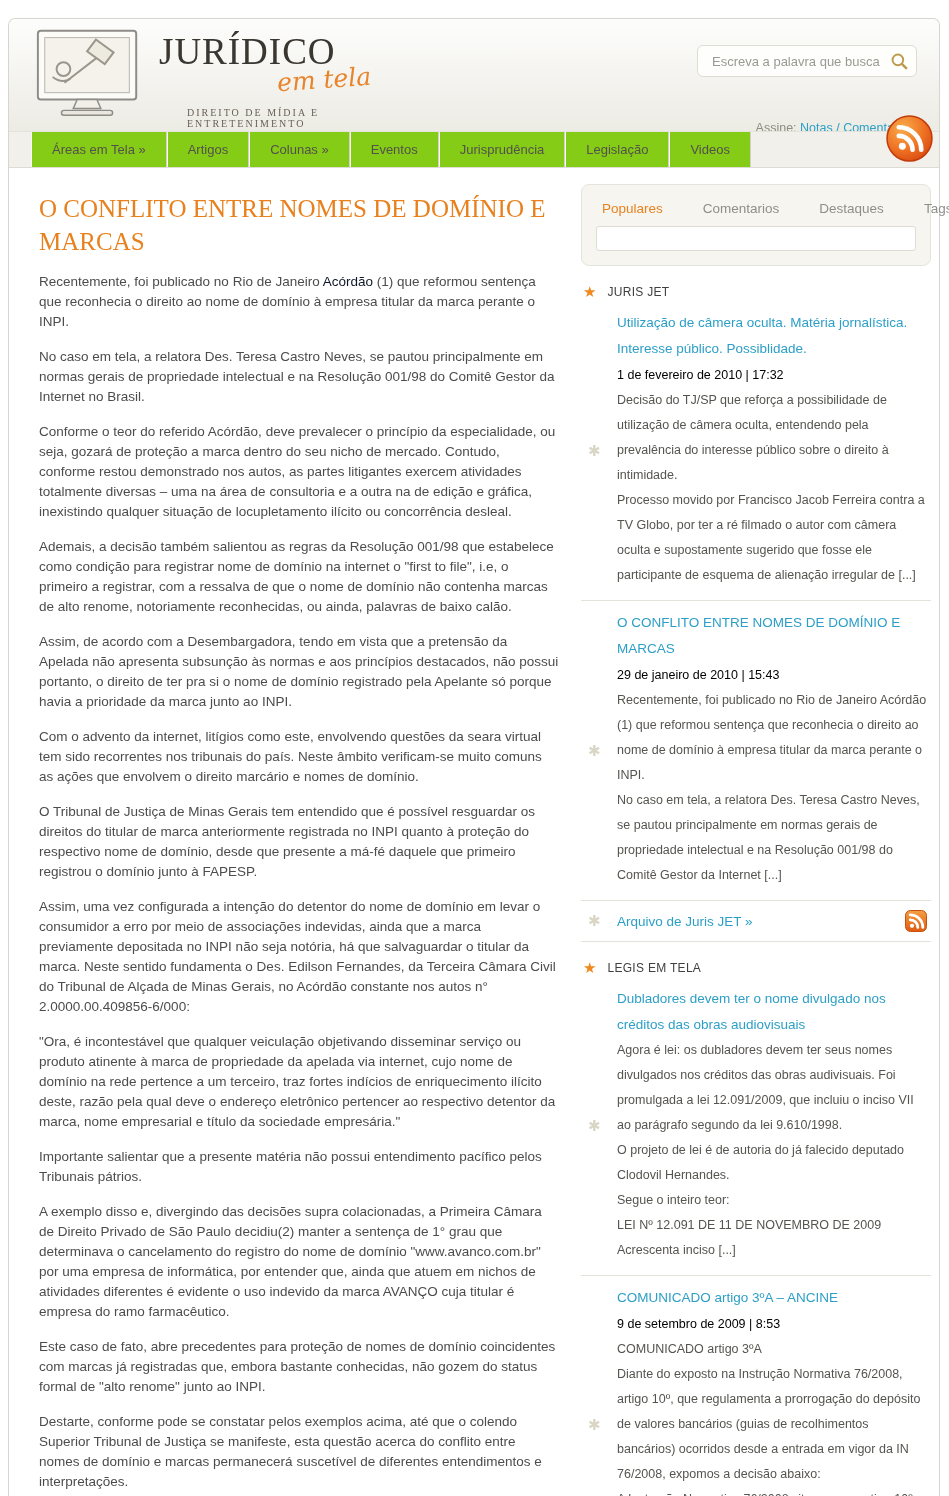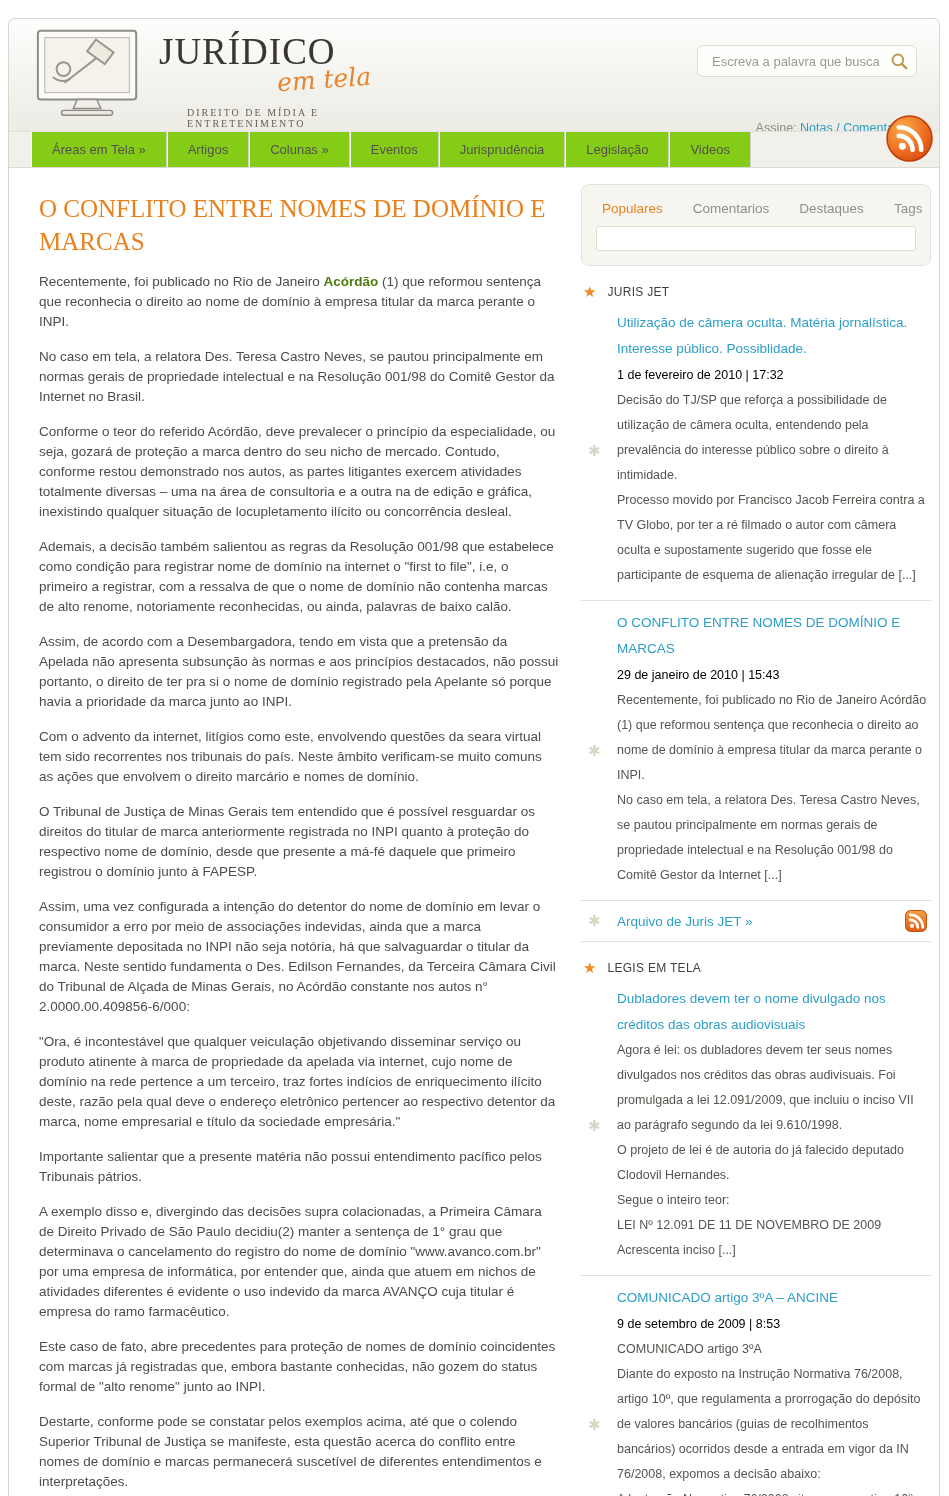--- a/index.html
+++ b/index.html
@@ -42,25 +42,25 @@
   .main { width:520px; flex:0 0 520px; }
   .sidebar { width:350px; flex:0 0 350px; margin-left:22px; }
 
   
   .article-title { font-family:"Liberation Serif", serif; font-weight:normal; font-size:25px; line-height:1.32;
                    color:#e8811d; margin:8px 0 14px; }
   .meta-row { display:flex; justify-content:space-between; align-items:baseline; font-size:12.5px; color:#8b8b84;
               padding-bottom:9px; border-bottom:1px solid #e2e2db; margin-bottom:16px; }
   .meta-cats a { color:#2d9fc7; text-decoration:none; }
   .main p { font-size:13.5px; color:#4c4c4c; line-height:20px; margin:0 0 15px; }
-  .inline-link { color:#4d7c0f; text-decoration:none; cursor:pointer;font-weight:bold; }
+  .inline-link { color:#0f172a; text-decoration:none; cursor:pointer; }
 
   
   .widget-box { background:#f6f5f0; border:1px solid #e5e4dc; border-radius:8px; padding:12px 14px 14px; }
-  .tabs { display:flex; gap:30px; padding:4px 6px 10px; font-size:13.5px; }
+  .tabs { display:flex; gap:40px; padding:4px 6px 10px; font-size:13.5px; }
   .tab { color:#8f8f8a; cursor:pointer; }
   .tab.active { color:#e8821f; }
   .tab-panel { background:#fff; border:1px solid #ddddd5; border-radius:3px; height:25px; }
 
   .section-head { display:flex; align-items:center; gap:11px; margin:18px 0 2px; padding-left:2px; }
   .star-icon { color:#f08a1e; font-size:15px; line-height:1; }
   .section-title { color:#404040; font-weight:normal; font-size:12px; letter-spacing:0.3px; }
 
   .s-item { position:relative; padding:9px 4px 12px 36px; border-bottom:1px solid #e3e3dc; }
   .ast-icon { position:absolute; left:7px; top:50%; transform:translateY(-50%); color:#d9d6c6; font-size:15px; }

